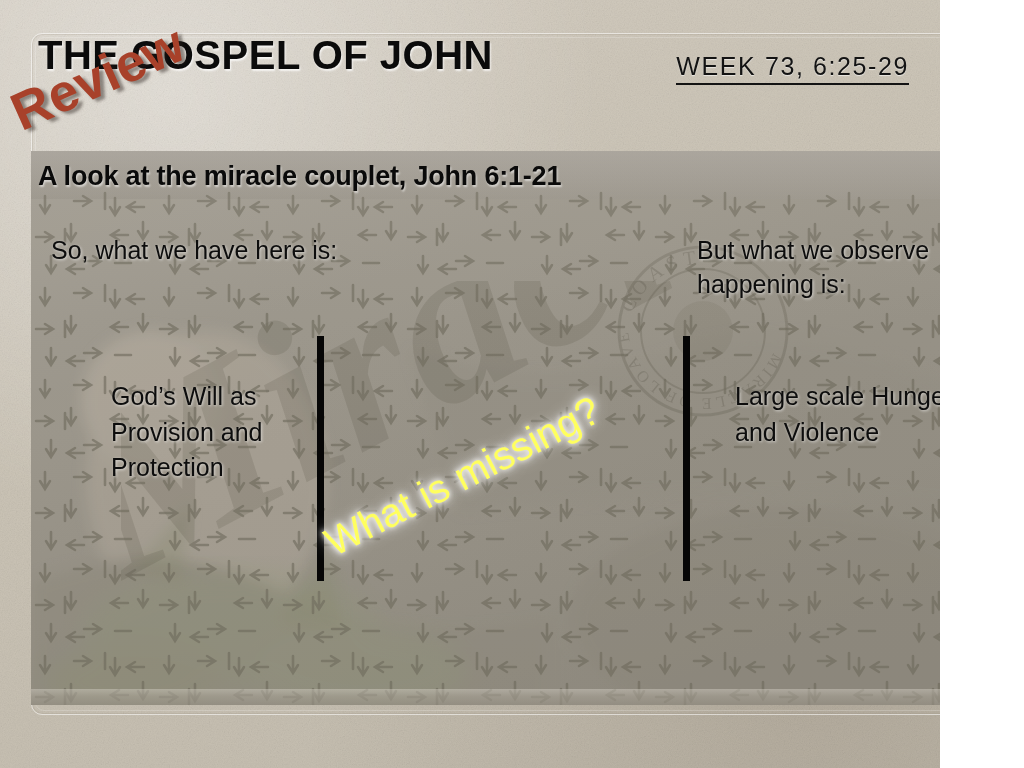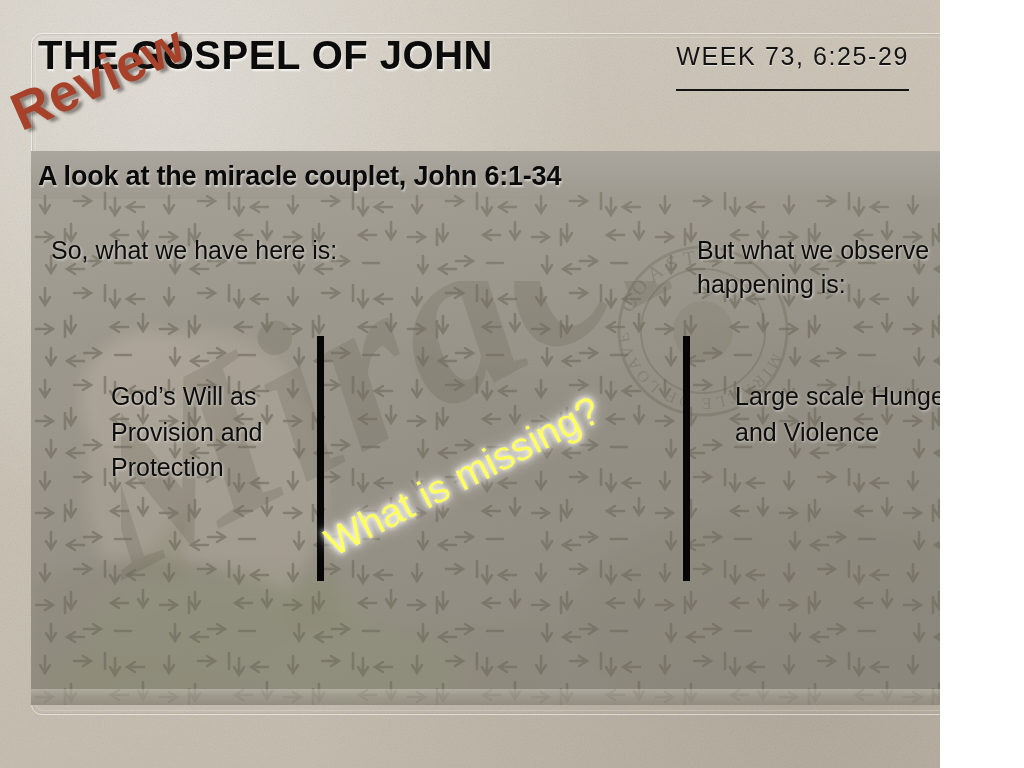--- a/index.html
+++ b/index.html
@@ -66,27 +66,27 @@
     font-size: 40px;
     font-weight: bold;
     letter-spacing: 0.5px;
     color: #0b0b0b;
     white-space: nowrap;
     text-shadow: 1px 2px 2px rgba(255,255,255,0.75);
   }
   .week-label {
     position: absolute;
     right: 31px;
-    top: 42px;
+    top: 52px;
     font-size: 25px;
     letter-spacing: 1.6px;
     color: #131313;
     white-space: nowrap;
     border-bottom: 2px solid #131313;
-    padding-bottom: 18px;
+    padding-bottom: 2px;
     text-shadow: 0 1px 1px rgba(255,255,255,0.6);
   }
 
   
   .review-stamp {
     position: absolute;
     left: 14px;
     top: 84px;
     font-size: 53px;
     font-weight: bold;
@@ -344,21 +344,21 @@
     </svg>
 
     <div class="panel-veil"></div>
     <div class="panel-bottom-strip"></div>
   </div>
 
   <div class="slide-title">THE GOSPEL OF JOHN</div>
   <div class="week-label">WEEK 73, 6:25-29</div>
   <div class="review-stamp">Review</div>
 
-  <div class="subtitle">A look at the miracle couplet, John 6:1-34</div>
+  <div class="subtitle">A look at the miracle couplet, John 6:1-21</div>
 
   <div class="col-head right">But what we observe happening is:</div>
   <div class="col-head left">So, what we have here is:</div>
   <div class="col-body left">God’s Will as Provision and Protection</div>
   <div class="col-body right">Large scale Hunger and Violence</div>
 
   <div class="divider d-left"></div>
   <div class="divider d-right"></div>
 
   <div class="question">What is missing?</div>

